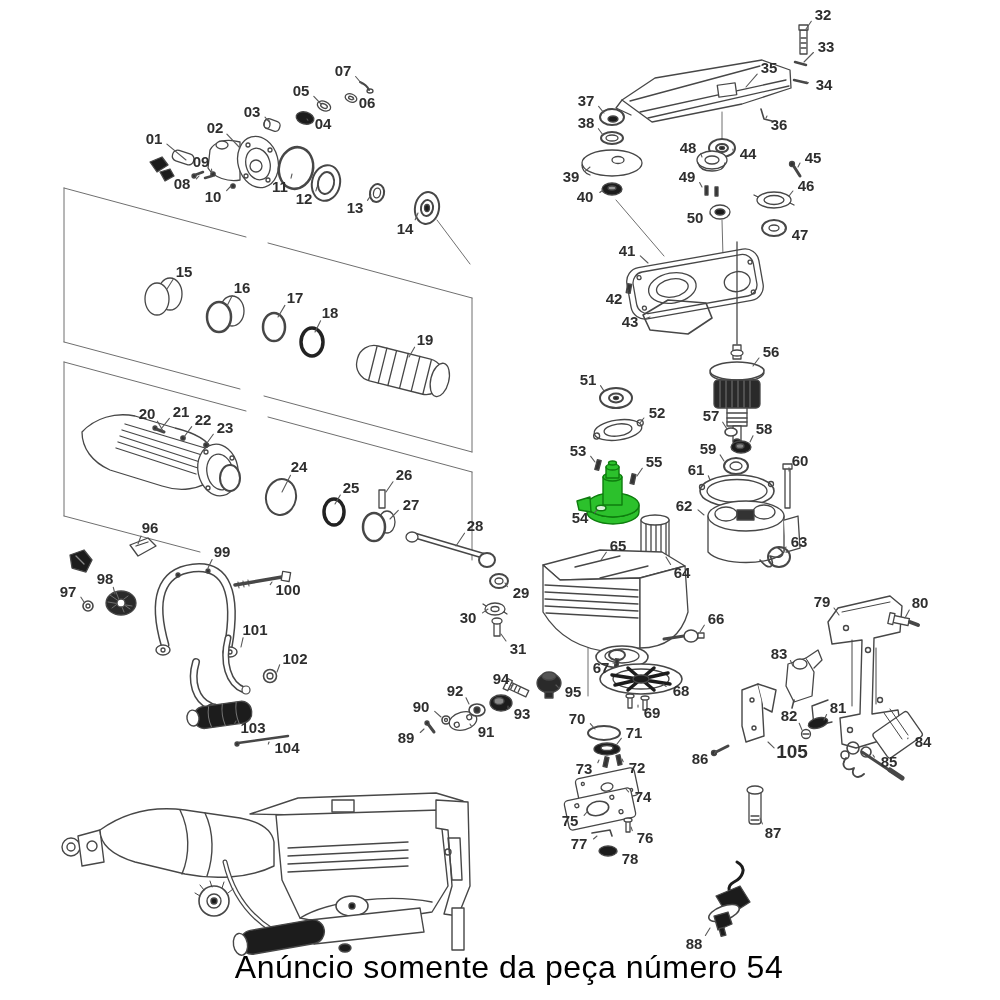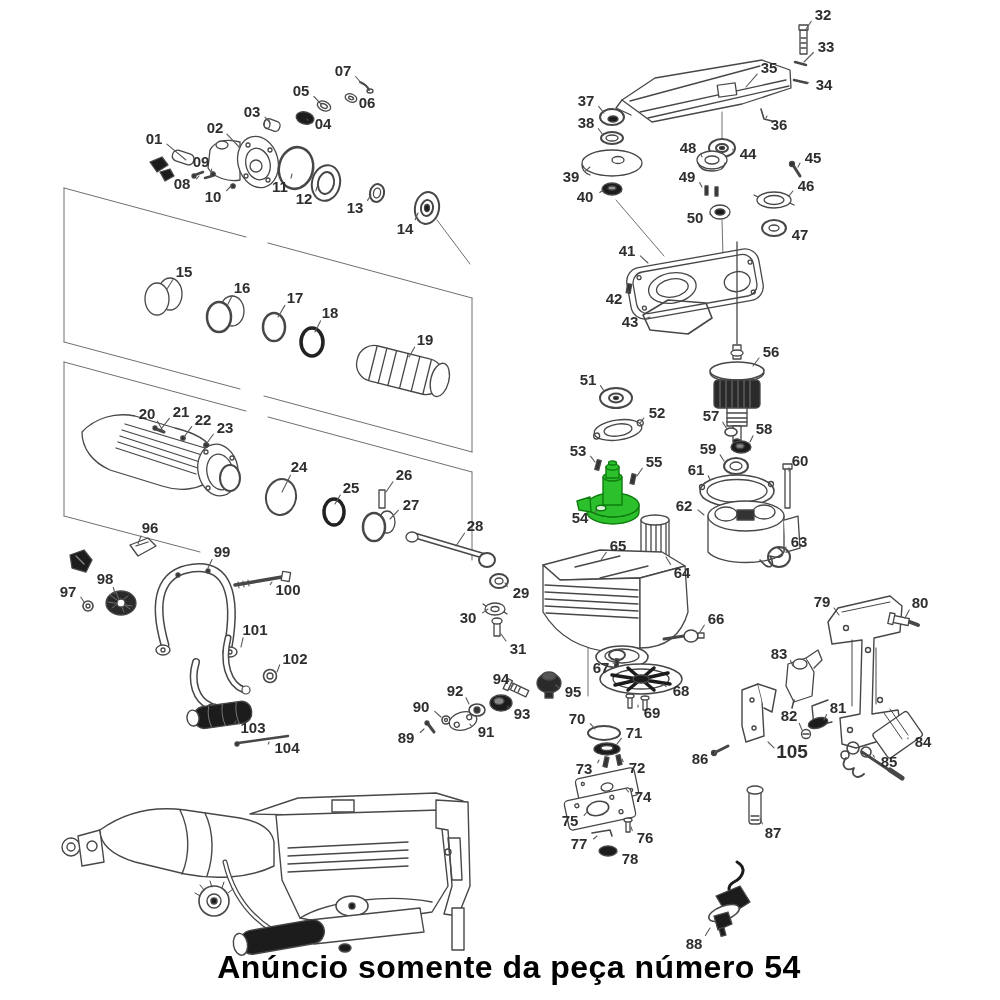--- a/index.html
+++ b/index.html
@@ -1,20 +1,20 @@
 <!DOCTYPE html>
 <html><head>
 <meta charset="utf-8">
 <style>
   html,body{margin:0;padding:0;background:#fff;}
   .page{position:relative;width:1000px;height:1000px;background:#fff;overflow:hidden;
         font-family:"Liberation Sans",sans-serif;}
   svg{position:absolute;left:0;top:0;}
   .caption{position:absolute;left:0;right:0;bottom:14px;text-align:center;
-           font-weight:bold;font-size:32px;color:#000;letter-spacing:0.5px;margin-left:18px;}
+           font-weight:normal;font-size:32px;color:#000;letter-spacing:0.5px;margin-left:18px;}
   .lbl{font-family:"Liberation Sans",sans-serif;font-weight:bold;fill:#2e2e2e;}
 </style>
 </head>
 <body>
 
 <div class="page">
 <svg width="1000" height="1000" viewBox="0 0 1000 1000">
   <g fill="none" stroke="#474747" stroke-width="1.3" stroke-linejoin="round" stroke-linecap="round">
 
     <g stroke="#6f6f6f" stroke-width="1">

